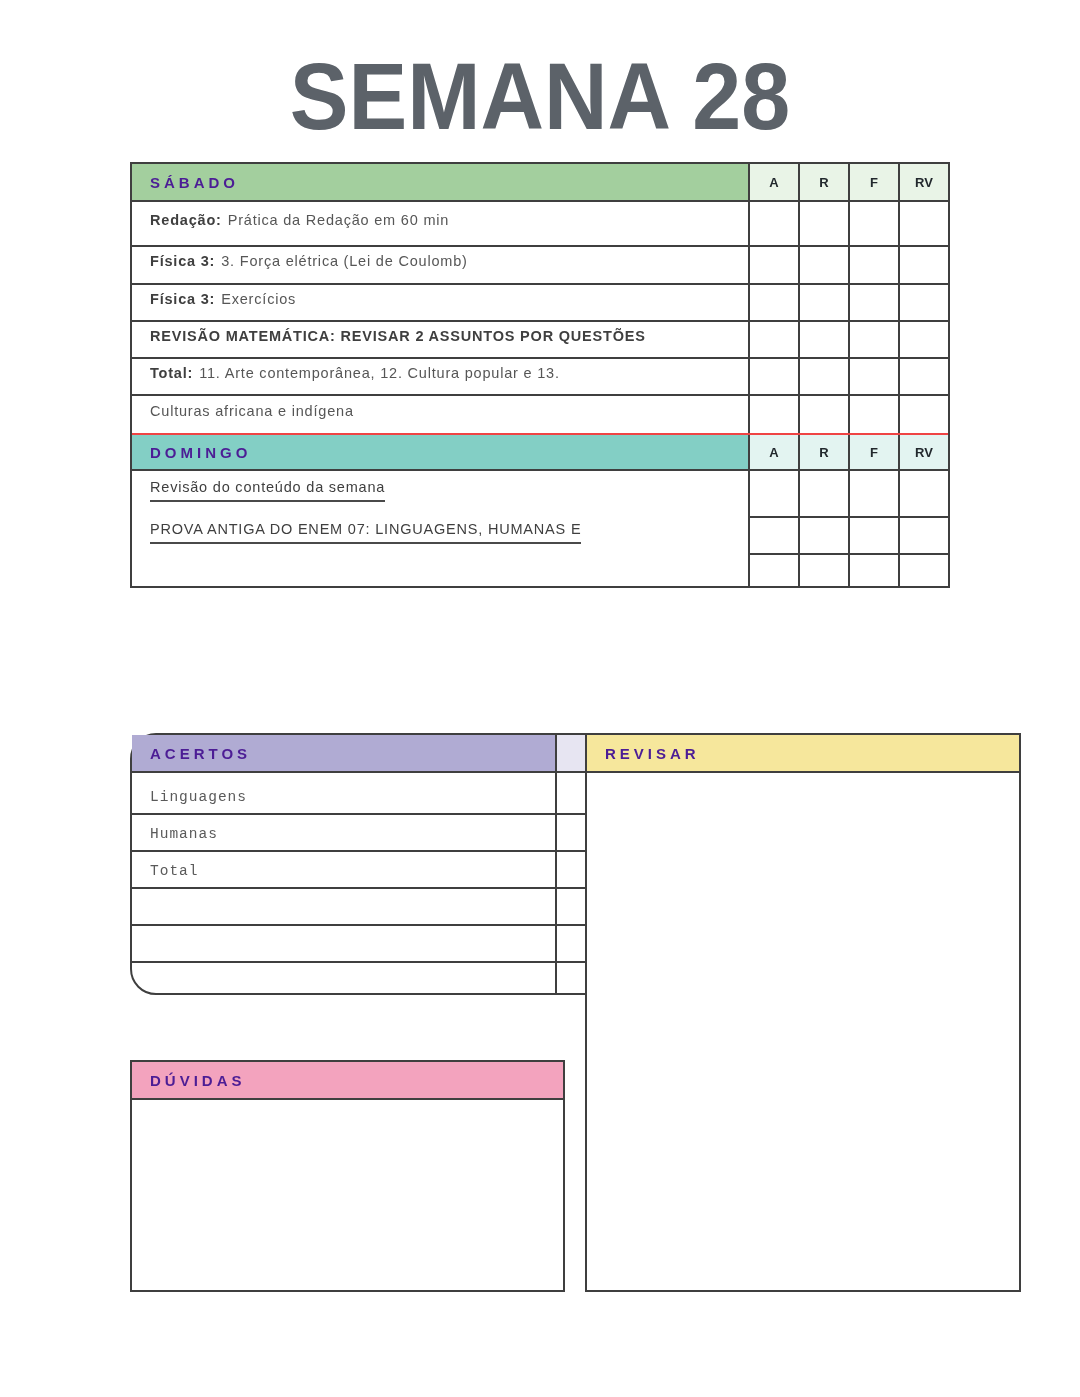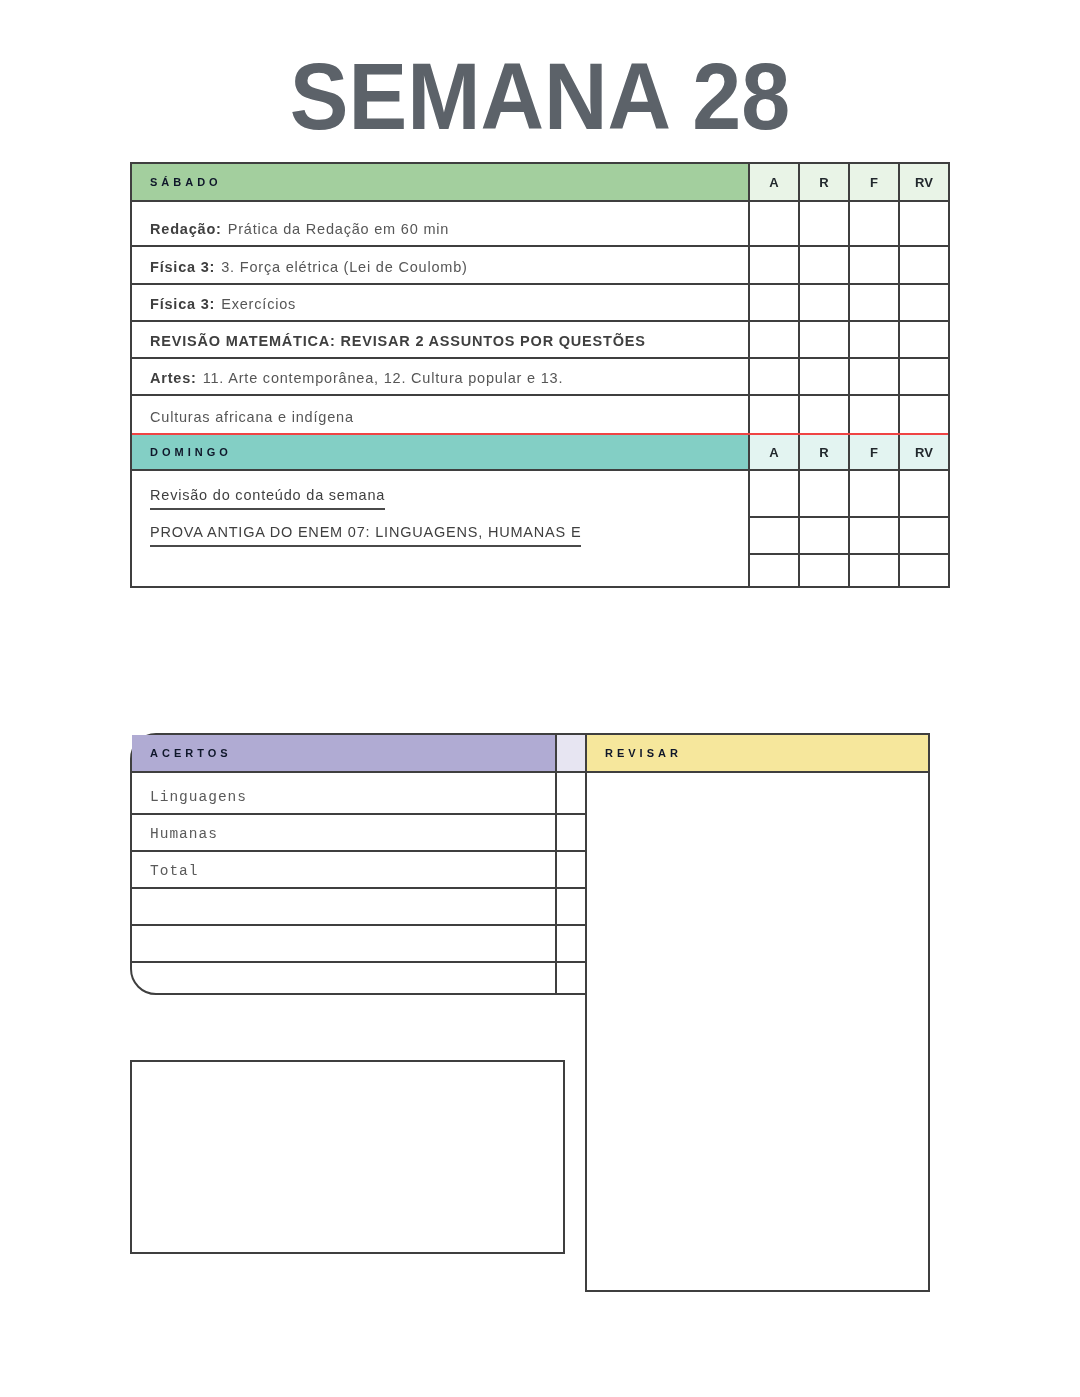--- a/index.html
+++ b/index.html
@@ -17,54 +17,54 @@
   
   .main-table {
     position:absolute; left:130px; top:162px; width:820px;
     border:2px solid #3f3f3f; background:#fff;
   }
   .hrow { display:flex; height:38px; }
   .hrow.sat { background:#a3cf9e; border-bottom:2px solid #3f3f3f; }
   .hrow.sun { background:#83cfc5; border-top:2px solid #ef4444; border-bottom:2px solid #3f3f3f; }
   .hlabel {
     flex:1; display:flex; align-items:center; padding-left:18px;
-    font-weight:bold; font-size:11px; letter-spacing:4px; color:#0f172a;
+    font-weight:bold; font-size:15px; letter-spacing:4px; color:#4c1d95;
   }
   .hcheck {
     width:50px; border-left:2px solid #3f3f3f;
     display:flex; align-items:center; justify-content:center;
     font-weight:bold; font-size:13px; color:#22282d;
   }
   .hrow.sat .hcheck { background:#e9f4e7; }
   .hrow.sun .hcheck { background:#e3f4f1; }
 
   .trow { display:flex; }
   .h30{height:30px}.h31{height:31px}.h37{height:37px}.h38{height:38px}.h42{height:42px}.h45{height:45px}.h47{height:47px}
   .tcell {
-    flex:1; display:flex; align-items:flex-end;
+    flex:1; display:flex; align-items:center;
     padding:0 12px 8px 18px;
     font-size:14.5px; letter-spacing:0.8px; color:#565656;
     white-space:nowrap; overflow:hidden;
   }
   .tcell.tb { border-bottom:2px solid #3f3f3f; }
   .ccell { width:50px; border-left:2px solid #3f3f3f; border-bottom:2px solid #3f3f3f; background:#fff; }
   .trow.nob .tcell, .trow.nob .ccell { border-bottom:none; }
   .b { font-weight:bold; color:#3f3f3f; margin-right:6px; }
   .b:empty { margin-right:0; }
   .ul {
     display:inline-block; font-weight:normal; color:#3f3f3f;
     border-bottom:2px solid #4a4a4a; padding-bottom:5px; letter-spacing:0.8px;
   }
   .ul:empty { border-bottom:none; }
 
   
   .side { position:absolute; border:2px solid #3f3f3f; background:#fff; }
   .acertos { left:130px; top:733px; width:519px;border-radius:26px; }
   .duvidas { left:130px; top:1060px; width:435px; }
-  .revisar { left:585px; top:733px; width:345px; }
+  .revisar { left:585px; top:733px; width:436px; }
 
   .hrow.pur { background:#b0abd3; border-bottom:2px solid #3f3f3f; }
   .hrow.pink { background:#f3a3be; border-bottom:2px solid #3f3f3f; }
   .hrow.yel { background:#f6e79c; border-bottom:2px solid #3f3f3f; }
   .hval { width:92px; border-left:2px solid #3f3f3f; background:#e7e5f2; }
 
   .arow { display:flex; }
   .atext {
     flex:1; display:flex; align-items:flex-end;
     padding:0 12px 8px 18px; font-size:14.5px; letter-spacing:1px; color:#5a5a5a;
@@ -134,21 +134,21 @@
       </div>
       <div class="ccell"></div>
       <div class="ccell"></div>
       <div class="ccell"></div>
       <div class="ccell"></div>
     </div>
 
 
     <div class="trow h37">
       <div class="tcell tb">
-        <span class="b">Artes:</span>
+        <span class="b">Total:</span>
         <span>11. Arte contemporânea, 12. Cultura popular e 13.</span>
       </div>
       <div class="ccell"></div>
       <div class="ccell"></div>
       <div class="ccell"></div>
       <div class="ccell"></div>
     </div>
 
     <div class="trow h37 nob">
       <div class="tcell">
@@ -234,16 +234,19 @@
   </div>
 
   <div class="side revisar">
     <div class="hrow yel">
       <div class="hlabel">REVISAR</div>
     </div>
     <div class="notes rev"></div>
   </div>
 
   <div class="side duvidas">
+    <div class="hrow pink">
+      <div class="hlabel">DÚVIDAS</div>
+    </div>
     <div class="notes duv"></div>
   </div>
 
 </div>
 
 </body></html>

